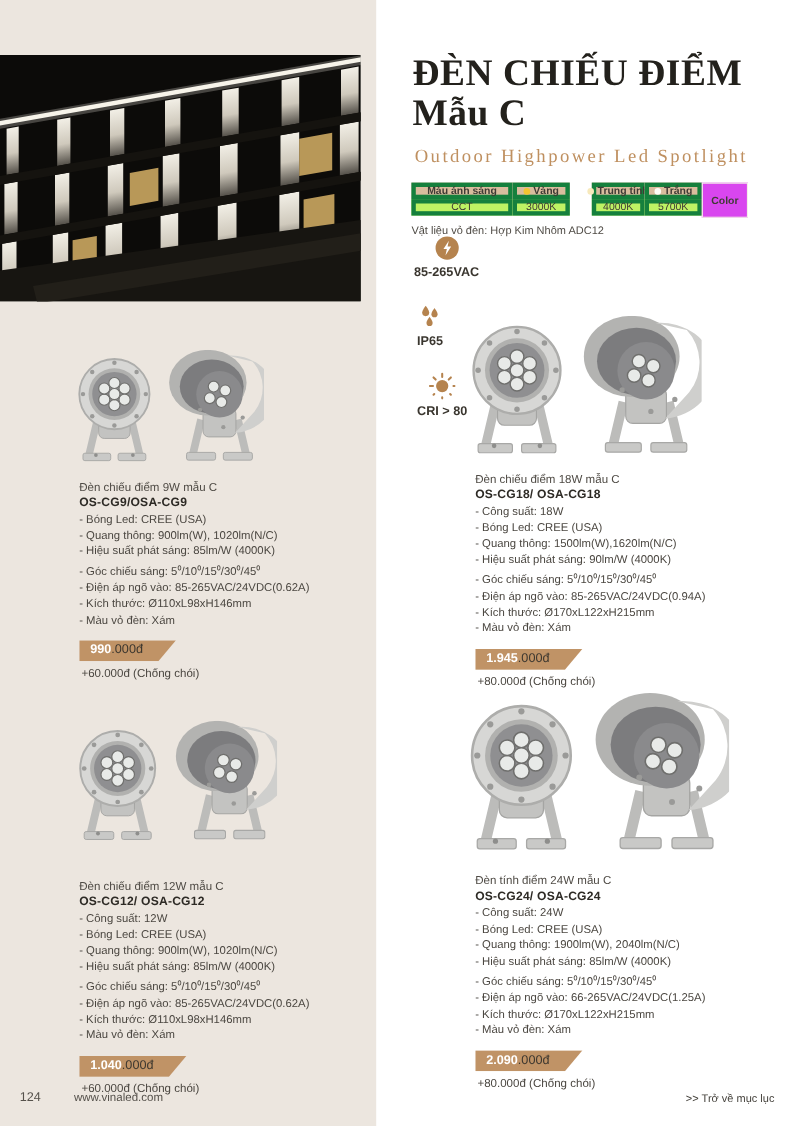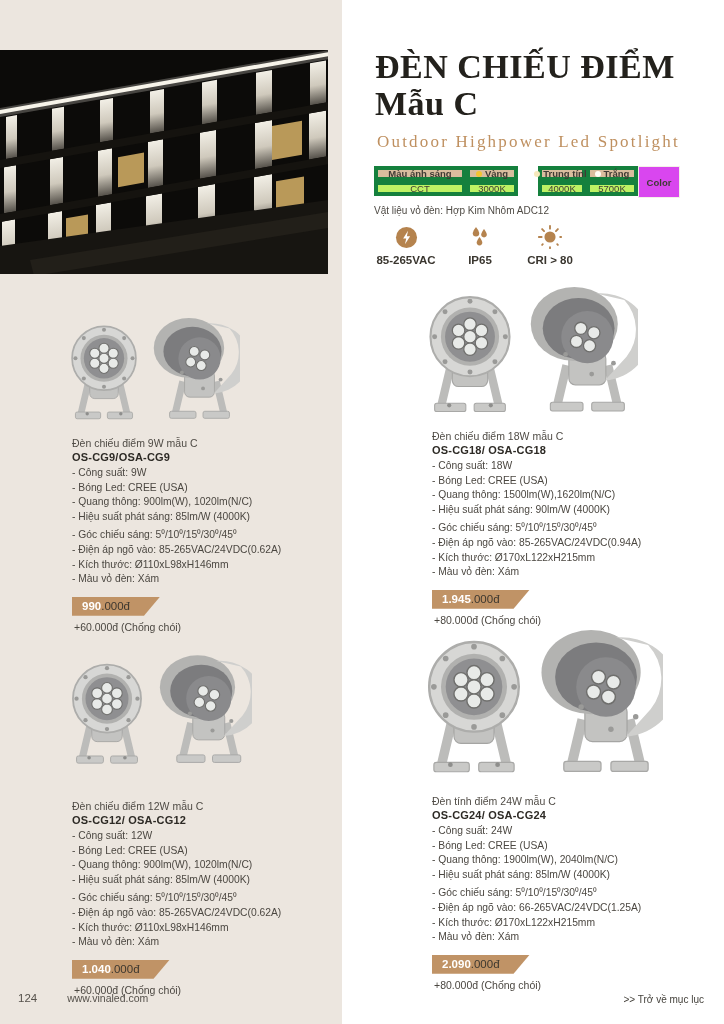--- a/index.html
+++ b/index.html
@@ -30,21 +30,21 @@
   .cct-val { background:#bef264; }
   .w-label { width:92px; } .w-vang { width:52px; } .w-trung { width:68px;padding-left:20px; } .w-trang { width:52px; }
   .dot { display:inline-block; width:6px; height:6px; border-radius:50%; margin-right:3px; flex:0 0 auto; }
   .dot-vang { background:#f2c431; } .dot-trung { background:#f7e9bc; } .dot-trang { background:#fdfdf6; }
   .color-cell { width:42px; height:32px; background:#d946ef; border:1px solid #f4efe8;
     display:flex; align-items:center; justify-content:center; font-weight:bold; }
 
   .material-note { position:absolute; left:374px; top:205px; font-size:10px; color:#4e4a44; }
 
   
-  .features { position:absolute; left:366px; top:224px; display:flex; gap:9px; }
+  .features { position:absolute; left:366px; top:212px; display:flex; gap:21px;flex-direction:column; }
   .feature { display:flex; flex-direction:column; align-items:center; }
   .f1 { width:80px; } .f2 { width:50px; } .f3 { width:72px; } .f4 { width:80px; }
   .feature .ficon { height:26px; display:flex; align-items:center; justify-content:center; }
   .feature .flabel { margin-top:4px; font-size:11.5px; font-weight:bold; color:#3a362f; white-space:nowrap; }
 
   
   .prod-img { position:absolute; display:flex; align-items:flex-end; gap:6px; }
   .prod-text { position:absolute; width:290px; }
   .p-name { font-size:10.5px; color:#4f4b45; margin-bottom:2px; }
   .p-code { font-size:11px; font-weight:bold; color:#2d2a25; margin-bottom:3px; letter-spacing:.2px; }
@@ -253,21 +253,20 @@
     <svg width="84" height="105">
         <use href="#spot-plain"></use>
       </svg>
     <svg width="88" height="110">
         <use href="#spot-hood"></use>
       </svg>
   </div>
   <div class="prod-text" style="left:72px; top:437px;">
     <div class="p-name">Đèn chiếu điểm 9W mẫu C</div>
     <div class="p-code">OS-CG9/OSA-CG9</div>
-    <div class="p-spec">- Công suất: 9W</div>
     <div class="p-spec">- Bóng Led: CREE (USA)</div>
     <div class="p-spec">- Quang thông: 900lm(W), 1020lm(N/C)</div>
     <div class="p-spec">- Hiệu suất phát sáng: 85lm/W (4000K)</div>
     <div class="p-spec gap-before">- Góc chiếu sáng: 5⁰/10⁰/15⁰/30⁰/45⁰</div>
     <div class="p-spec">- Điện áp ngõ vào: 85-265VAC/24VDC(0.62A)</div>
     <div class="p-spec">- Kích thước: Ø110xL98xH146mm</div>
     <div class="p-spec">- Màu vỏ đèn: Xám</div>
     <div class="price-ribbon"><span class="price-bold">990</span><span>.000đ</span></div>
     <div class="surcharge">+60.000đ (Chống chói)</div>
   </div>

